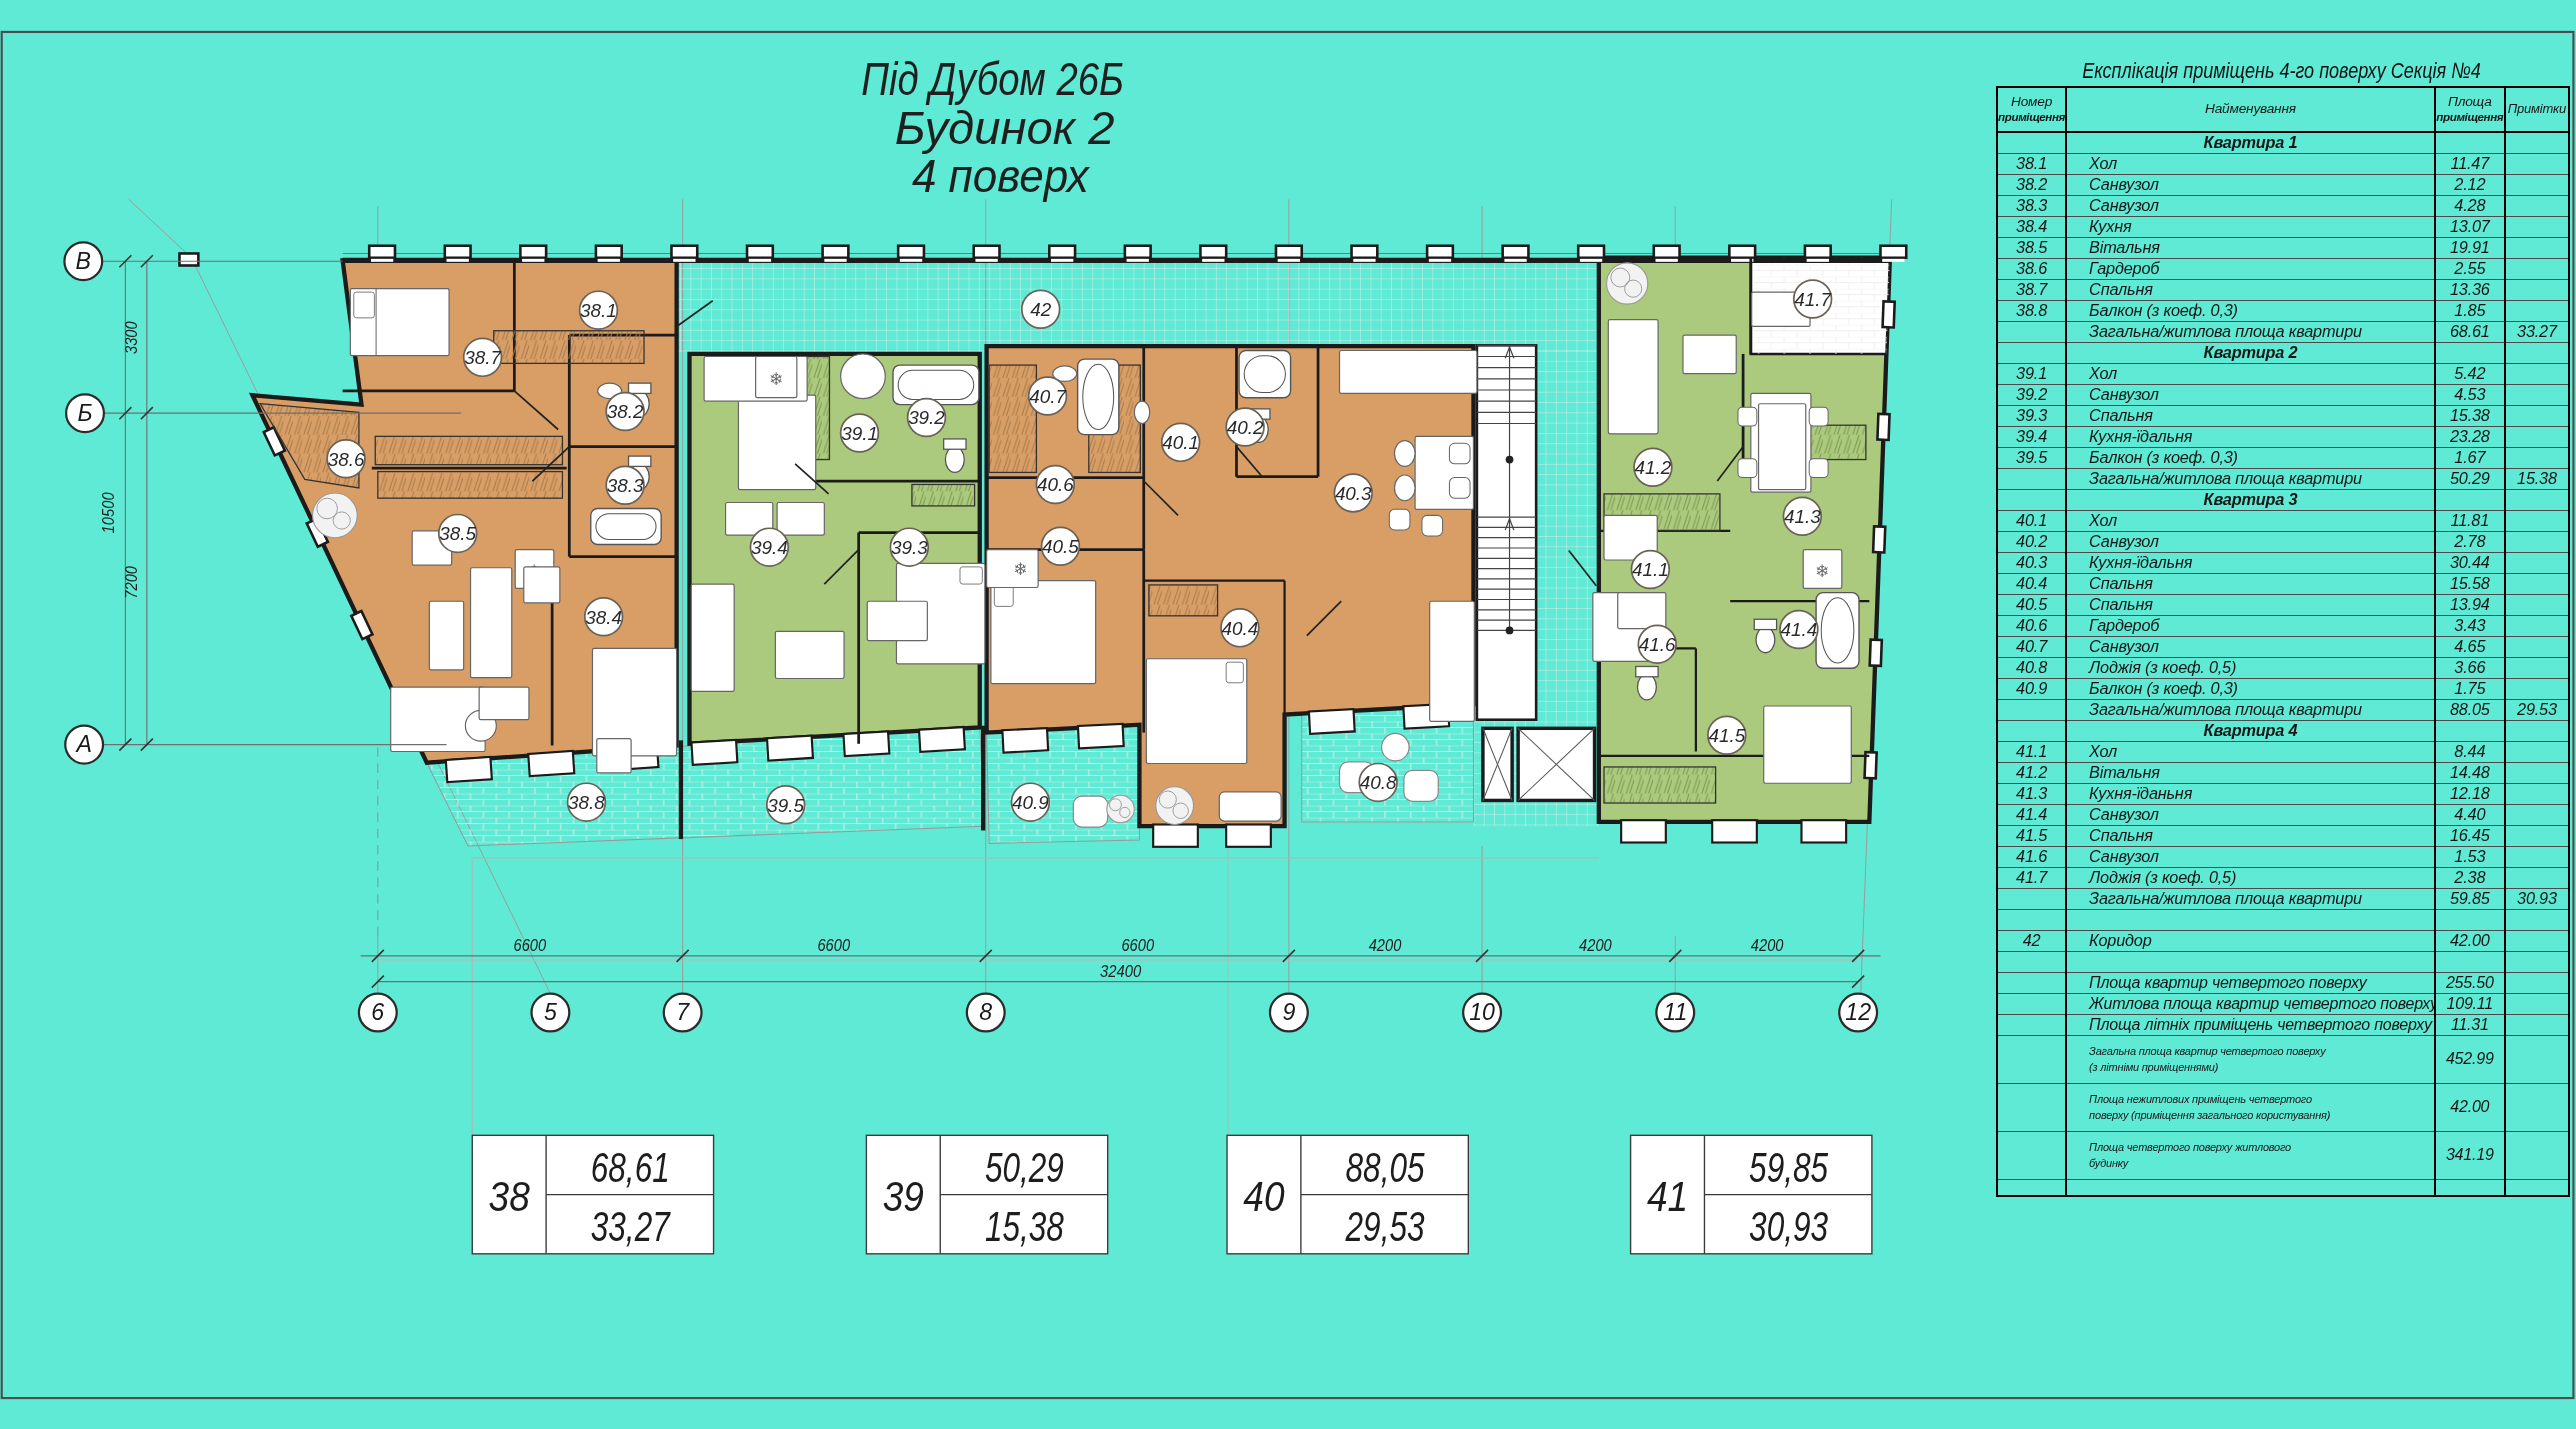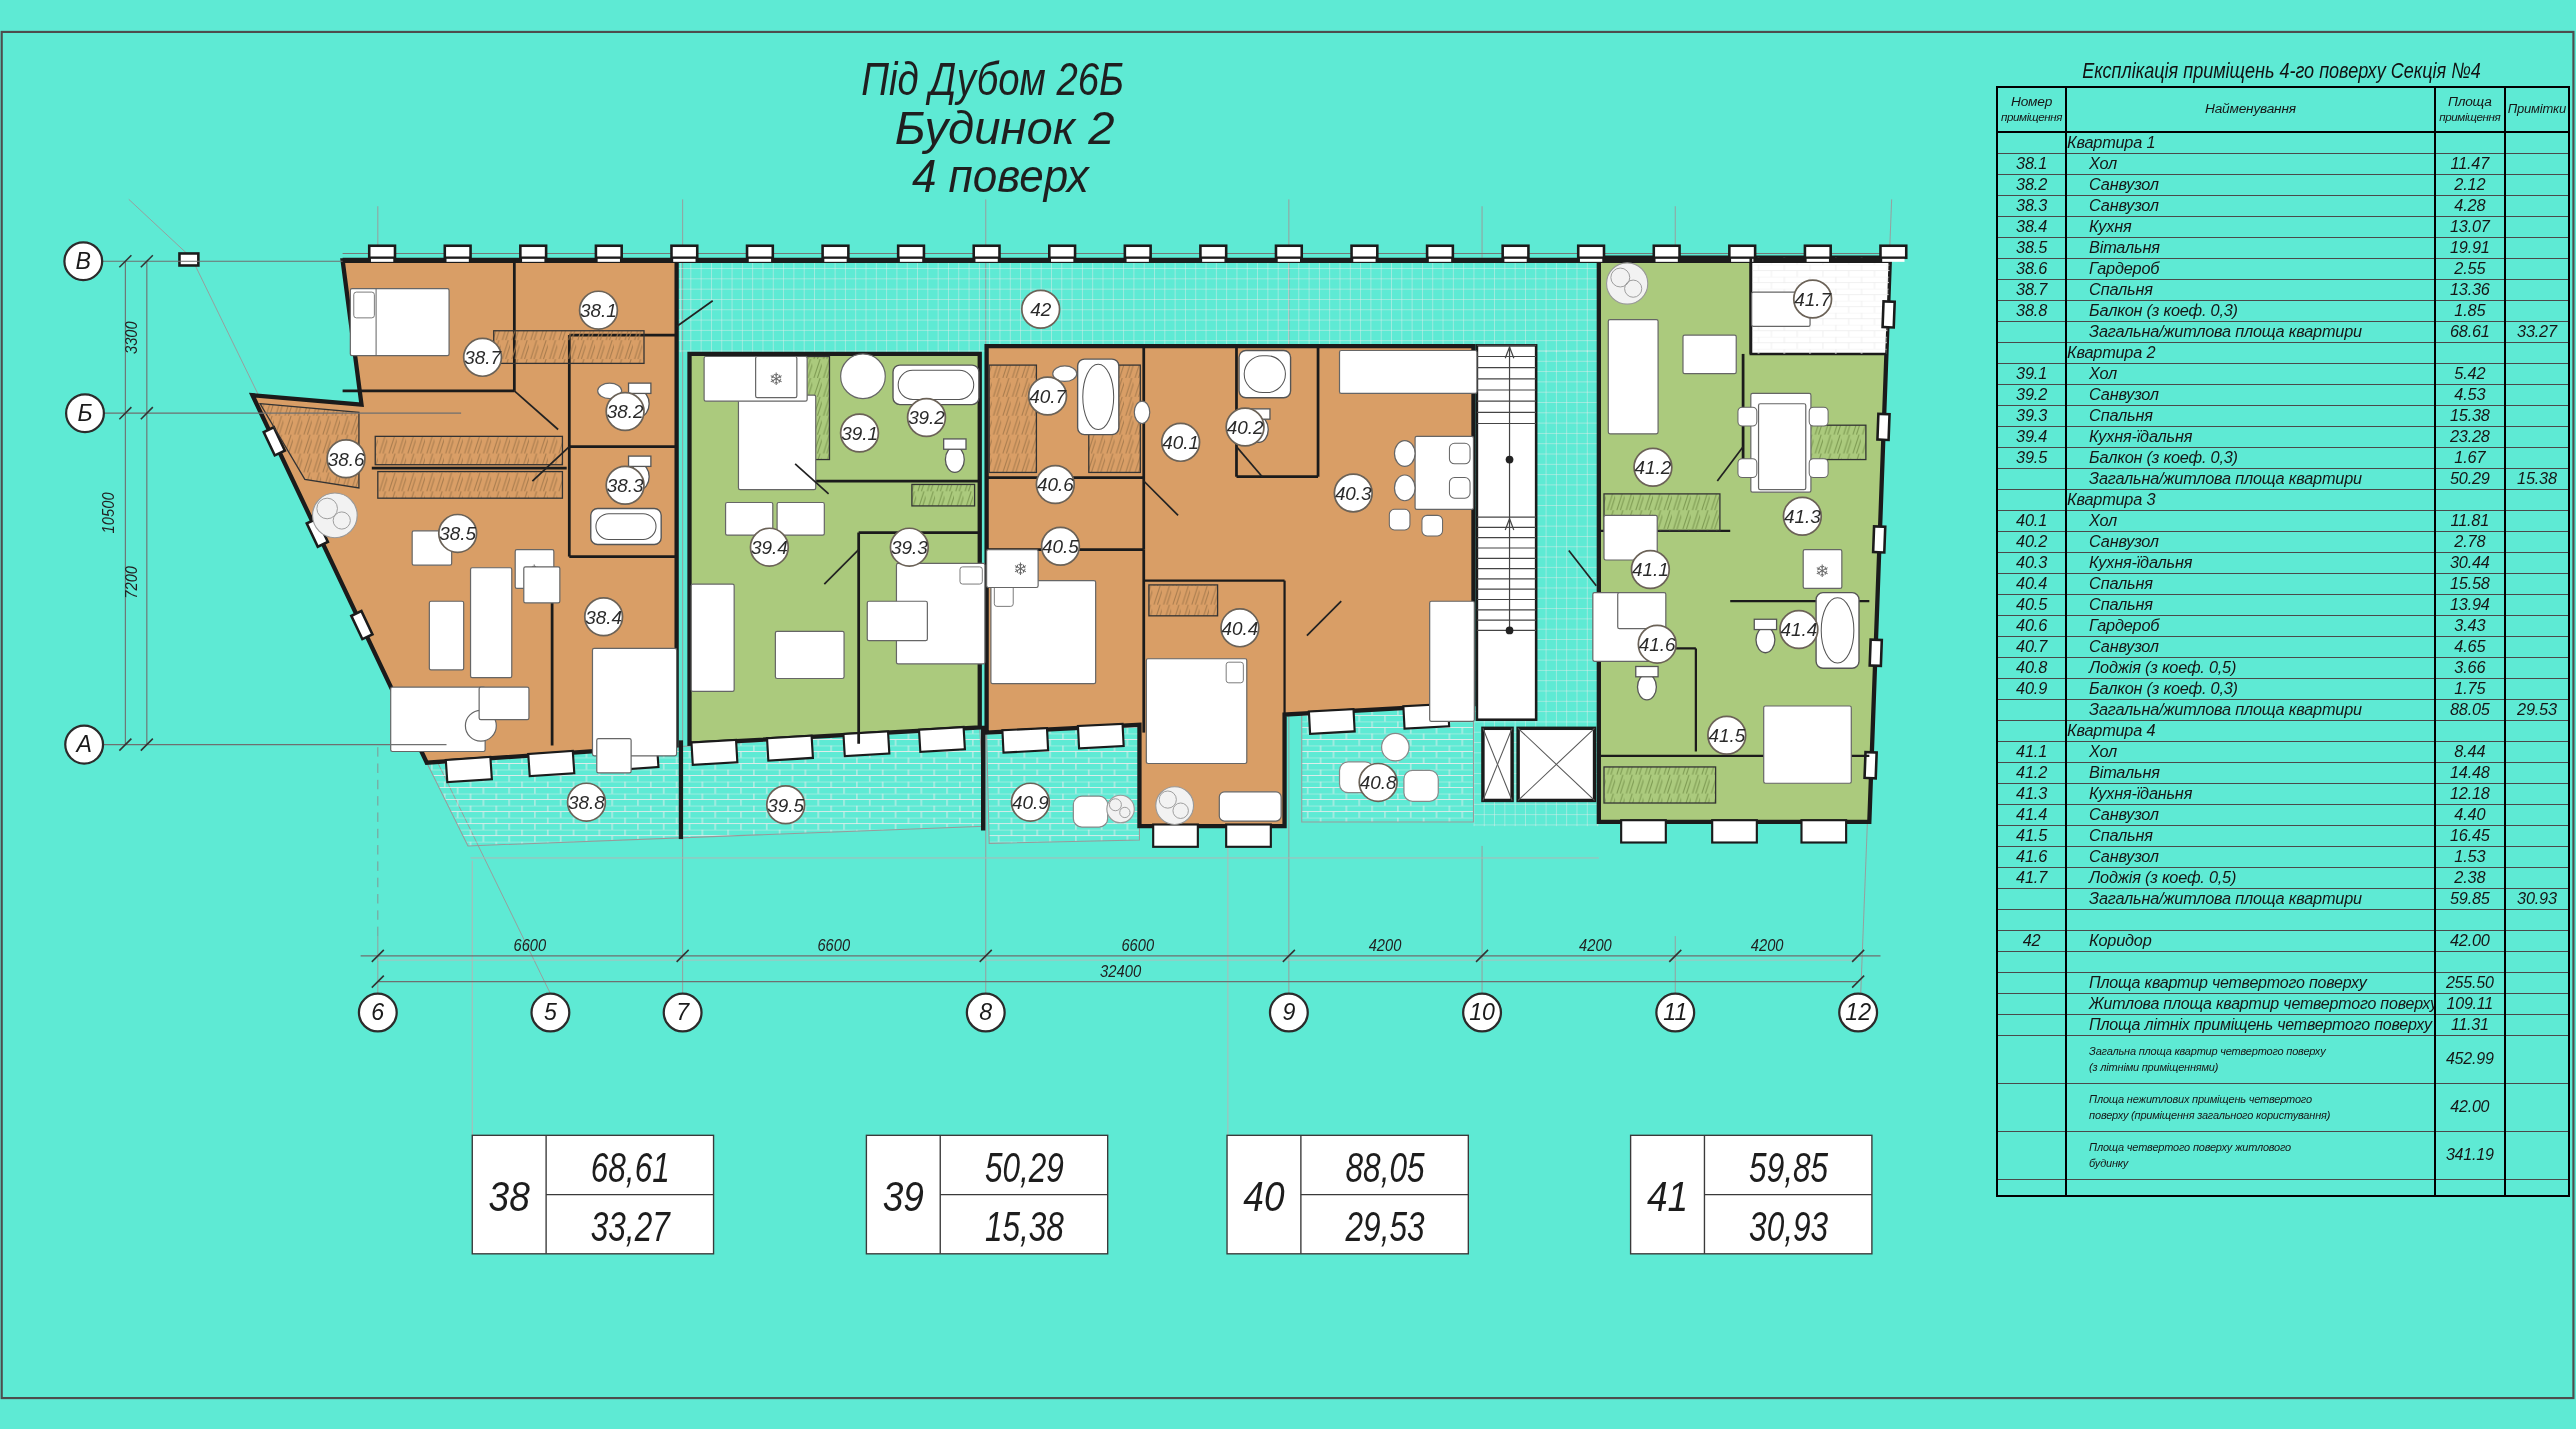--- a/index.html
+++ b/index.html
@@ -6,26 +6,26 @@
           font-family:"Liberation Sans", sans-serif; }
   #plan { position:absolute; left:0; top:0; }
   #ttl { position:absolute; left:1981px; top:58px; width:601px; text-align:center;
          font-size:22px; font-style:italic; color:#111; white-space:nowrap;
          transform:scaleX(0.82); transform-origin:50% 50%; }
   #tbl { position:absolute; left:1996px; top:86px; border-collapse:collapse;
           font-style:italic; color:#161616; table-layout:fixed; width:574px; letter-spacing:-0.2px; }
   #tbl td { border:0.9px solid #4a4a4a; padding:0; font-size:16.3px; line-height:1.05;
             overflow:hidden; white-space:nowrap; }
   #tbl tr.hd td { text-align:center; font-size:13.7px; }
-  #tbl .sm { font-size:11.6px; letter-spacing:-0.4px; } #tbl .sm2 { font-size:13px; }
+  #tbl .sm { font-size:11.6px; letter-spacing:-0.4px;font-weight:bold; } #tbl .sm2 { font-size:13px; }
   #tbl td.no, #tbl td.ar, #tbl td.nt { text-align:center; }
   #tbl td.nm { padding-left:22px; white-space:nowrap; }
   #tbl td.big { font-size:16px; }
   #tbl tr.r2 td.nm { font-size:11px; line-height:1.45; }
-  #tbl td.ctr { text-align:left; }
+  #tbl td.ctr { text-align:center;font-weight:bold; }
   #tbl tr.r td { height:20px; }
   #tbl tr.r2 td { height:47px; }
   #tbl tr.re td { height:14.6px; }
   #tbl .c1 { width:69px; } #tbl .c2 { width:368px; } #tbl .c3 { width:70px; } #tbl .c4 { width:64px; }
   #tbl { border:2.6px solid #000; }
   #tbl td:first-child { border-left:2.6px solid #000; }
   #tbl td:nth-child(1) { border-right:2.1px solid #000;margin-top:40px; }
   #tbl td:nth-child(2) { border-right:2.1px solid #000; }
   #tbl td:nth-child(3) { border-right:2.1px solid #000; }
   #tbl tr.hd td { border-bottom:2.1px solid #000; height:43px; }

